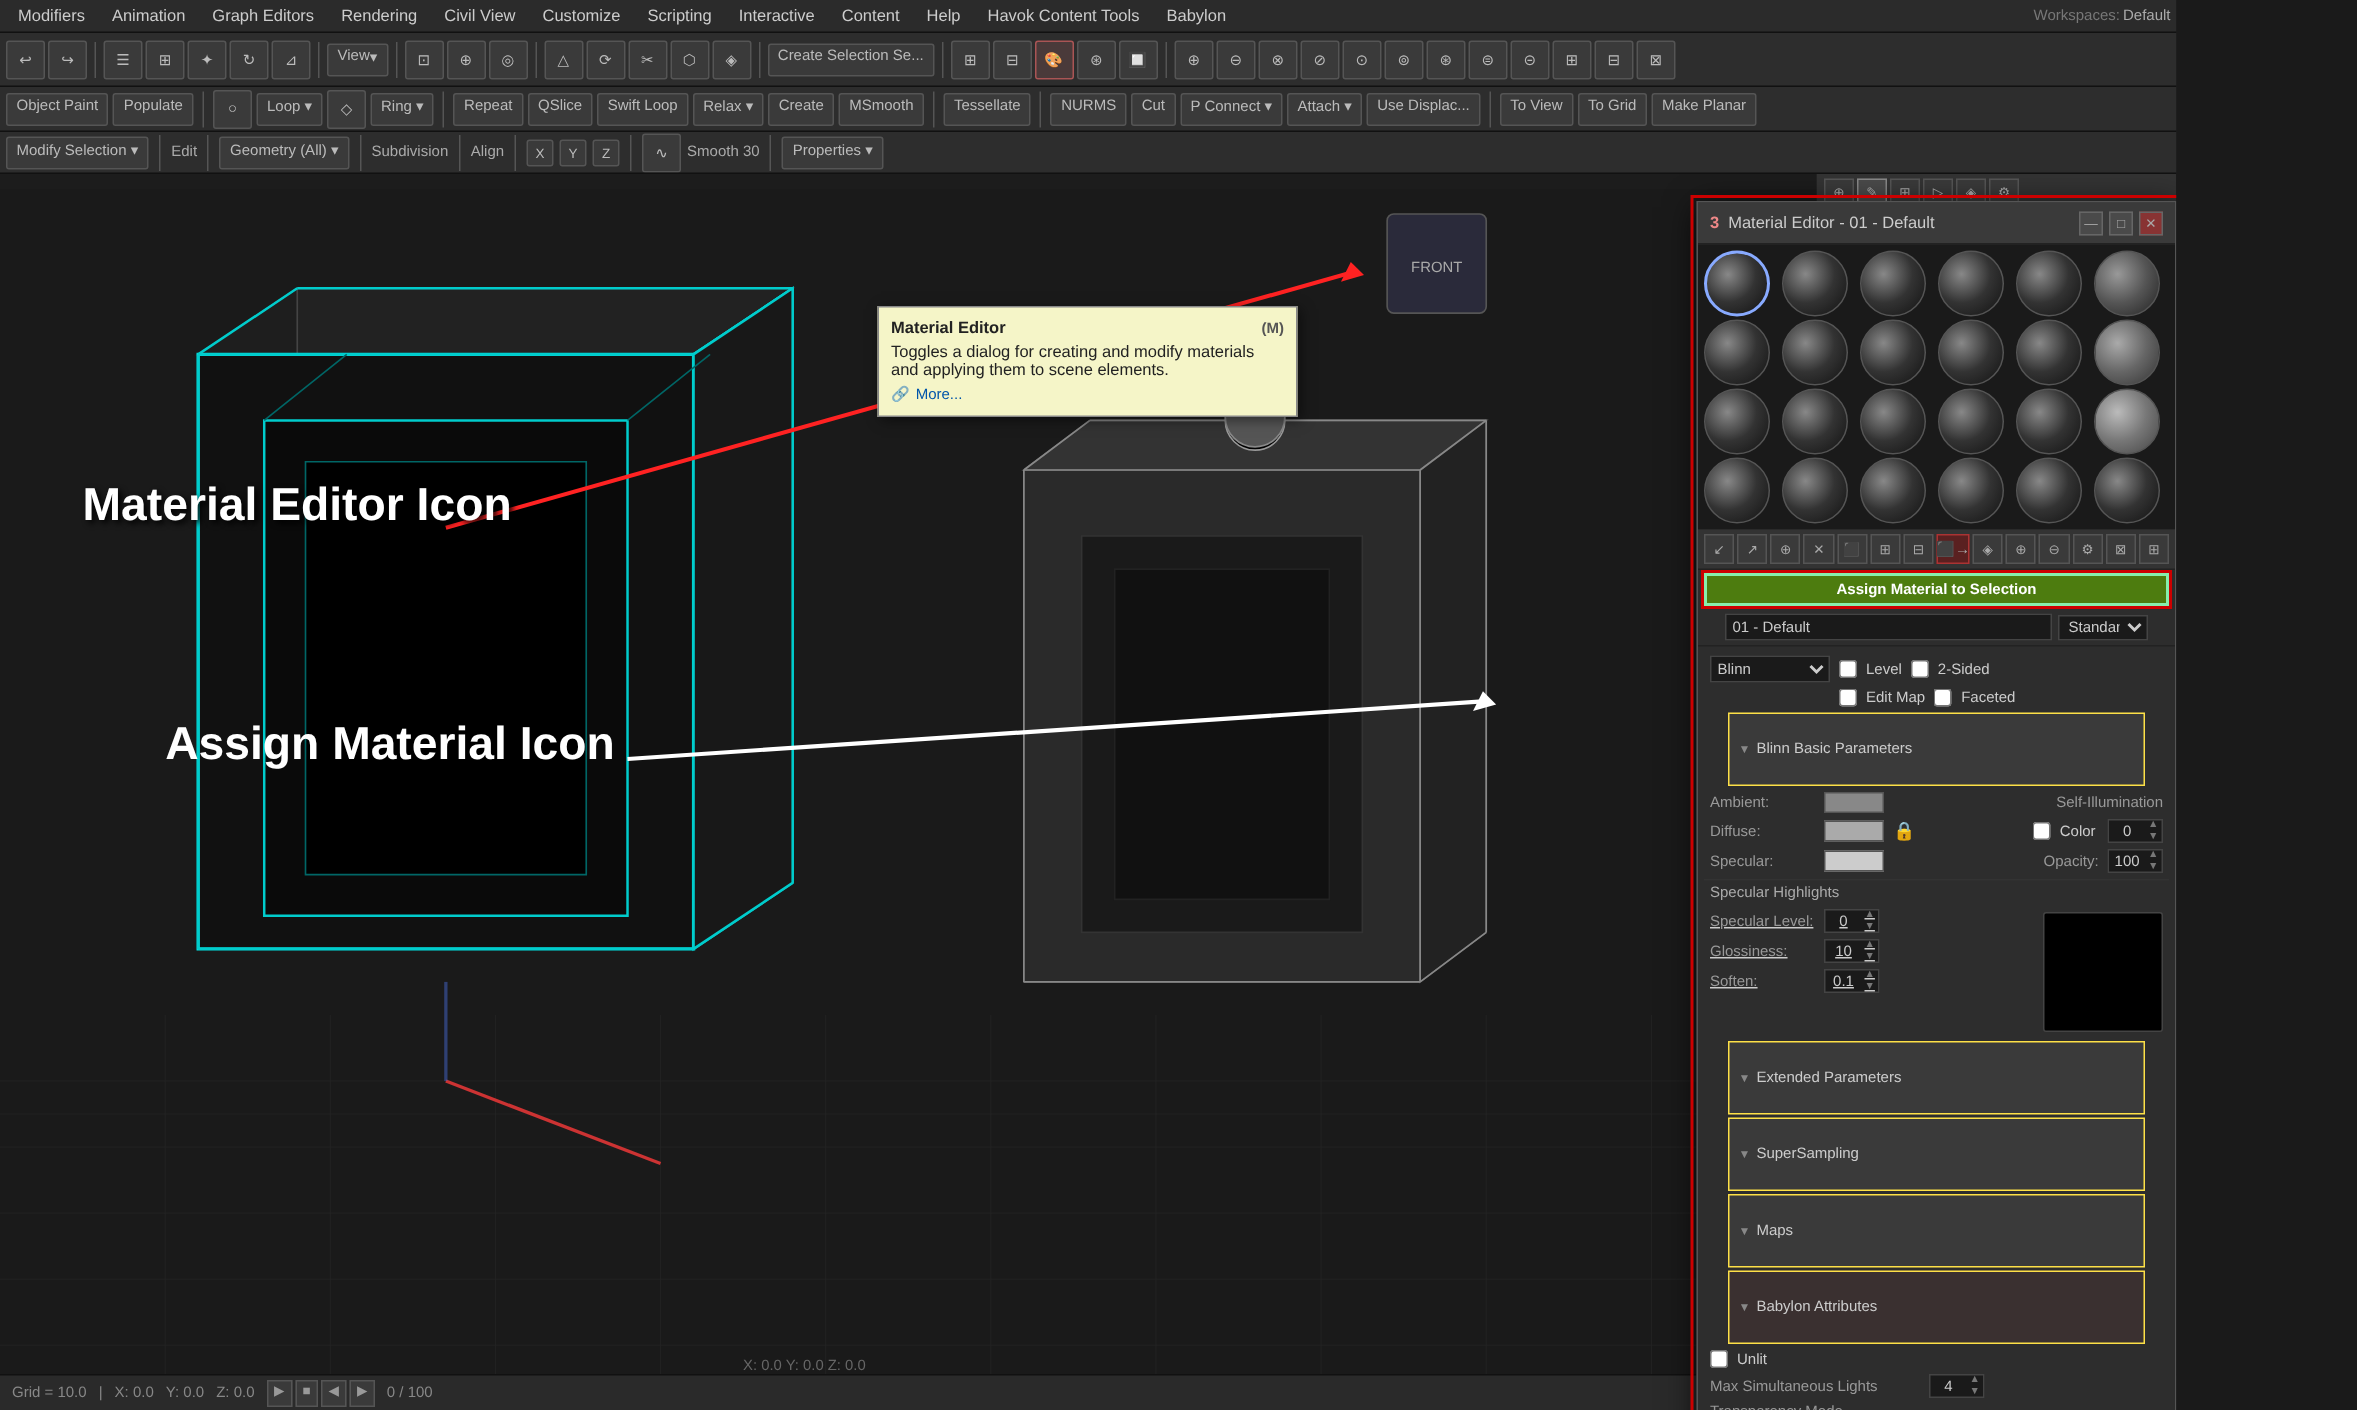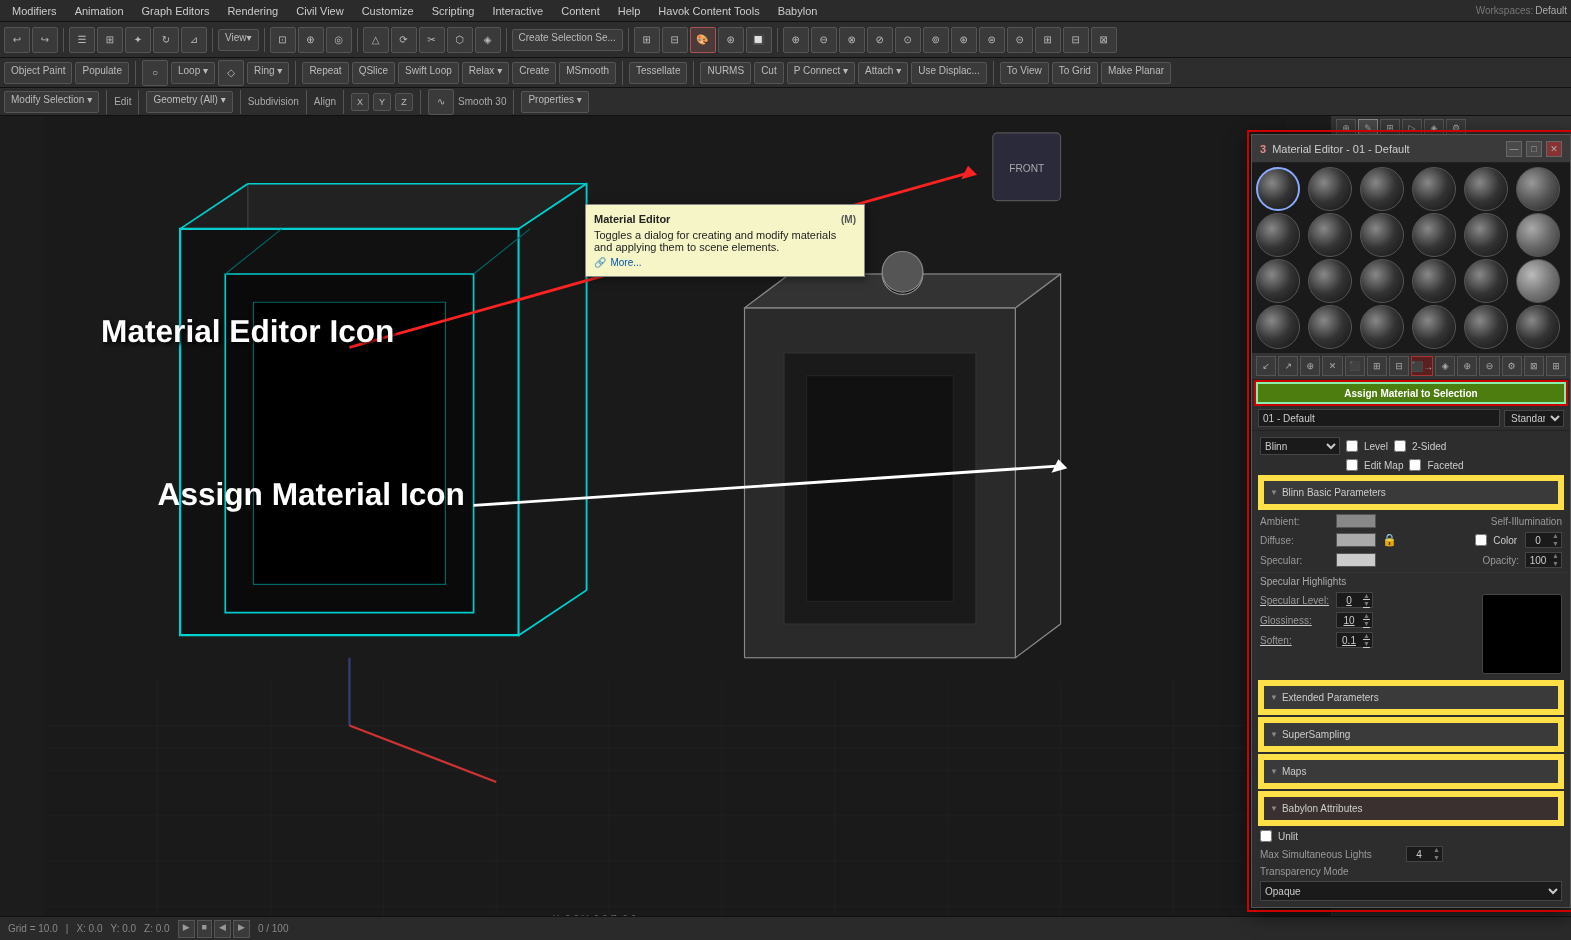--- a/index.html
+++ b/index.html
@@ -219,21 +219,21 @@
       color: #aaa;
       font-size: 9px;
       display: flex;
       align-items: center;
       justify-content: center;
       cursor: pointer;
     }
     .mat-name-row {
       display: flex;
       align-items: center;
-      padding: 3px 6px;
+      padding: 3px 18px;
       gap: 4px;
       border-bottom: 1px solid #222;
     }
     .mat-name-input {
       flex: 1;
       background: #1a1a1a;
       border: 1px solid #444;
       color: #ccc;
       font-size: 10px;
       padding: 1px 4px;
@@ -266,24 +266,24 @@
 
     
     .params-area {
       padding: 4px;
       overflow-y: auto;
       font-size: 10px;
     }
     .param-section-header {
       background: #3a3a3a;
       color: #ccc;
-      padding: 6px 6px;
-      margin: 2px 2px;
-      cursor: pointer;
-      border: 6px solid #fde047;
+      padding: 18px 6px;
+      margin: 2px 16px;
+      cursor: pointer;
+      border: 1px solid #fde047;
       display: flex;
       align-items: center;
       gap: 4px;
     }
     .param-section-header::before {
       content: '▼';
       font-size: 8px;
       color: #888;
     }
     .param-row {
@@ -435,21 +435,21 @@
     }
     .sel-check-row {
       display: flex;
       align-items: center;
       gap: 4px;
       padding: 1px 0;
     }
 
     
     .app-container {
-      width: 1571px;
+      width: 1451px;
       height: 940px;
       display: flex;
       flex-direction: column;
       overflow: hidden;
       position: relative;
     }
 
     .content-area {
       display: flex;
       flex: 1;

